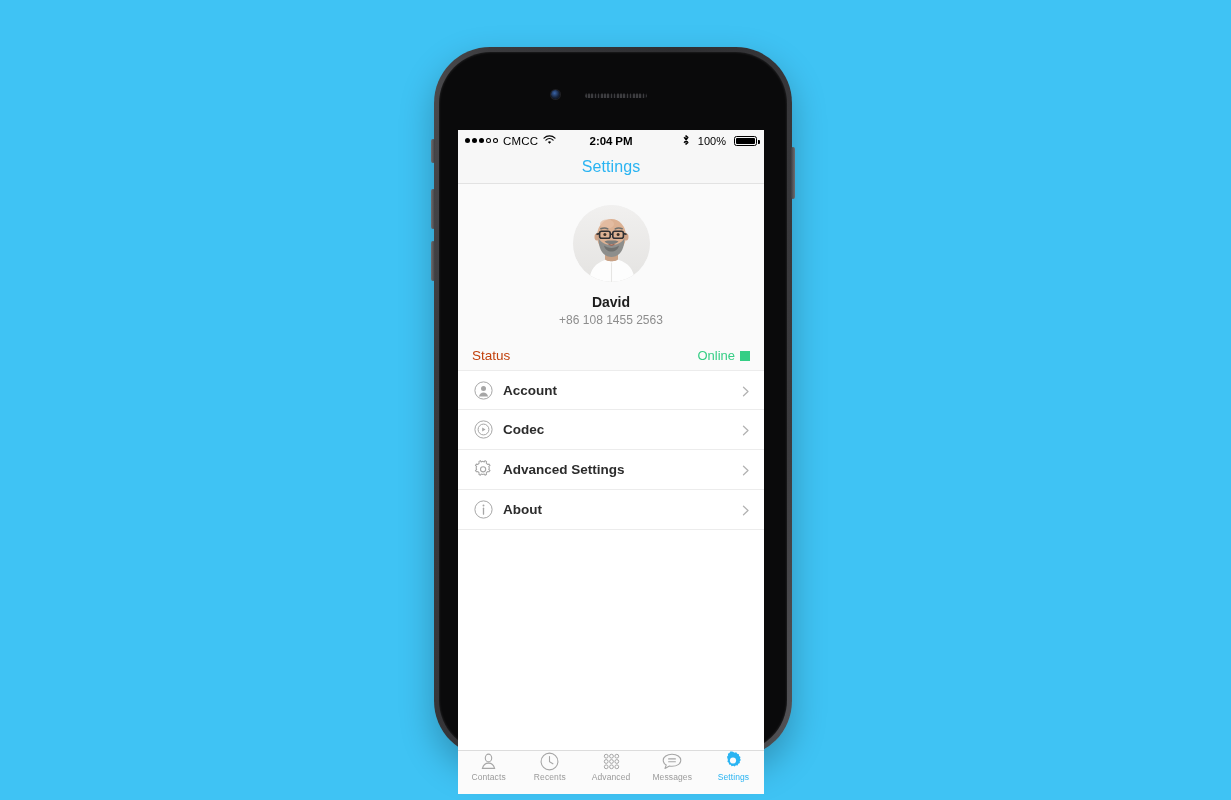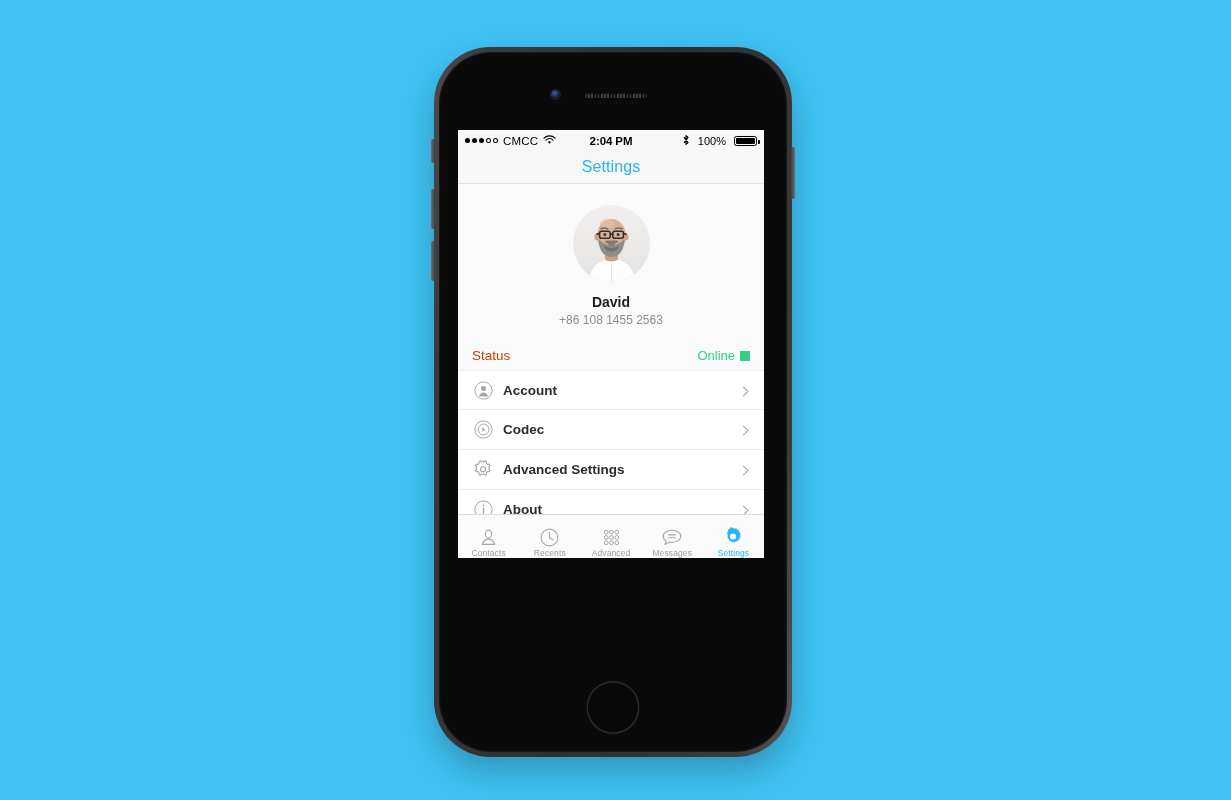--- a/index.html
+++ b/index.html
@@ -57,21 +57,21 @@
     transform: translateX(-50%);
     width: 53px; height: 53px; border-radius: 50%;
     background: #09090a;
     box-shadow: inset 0 0 0 1.5px #2b2b2e, 0 0 2px rgba(255,255,255,0.06);
   }
 
   
   .screen {
     position: absolute;
     left: 24px; top: 83px;
-    width: 306px; height: 428px;
+    width: 306px; height: 664px;
     background: #fafafa;
     overflow: hidden;
     display: flex; flex-direction: column;
   }
 
   
   .statusbar {
     height: 21px; flex: none;
     background: #f7f7f7;
     display: flex; align-items: center;
@@ -151,21 +151,21 @@
 
   
   .tabbar {
     flex: none; height: 44px;
     background: #fbfbfb;
     border-top: 1px solid #dcdcdc;
     display: flex; align-items: stretch;
   }
   .tab {
     flex: 1 1 0; display: flex; flex-direction: column;
-    align-items: center; justify-content: flex-end; gap: 1px;
+    align-items: center; justify-content: flex-start; gap: 1px;
     color: #9b9b9b;
   }
   .tab .tab-icon { height: 20px; display: flex; align-items: flex-end; }
   .tab .tab-label { font-size: 8.5px; letter-spacing: 0.1px; }
   .tab.active { color: #2ab4f2; }
 </style>
 </head>
 <body>
 
 <div class="device">

